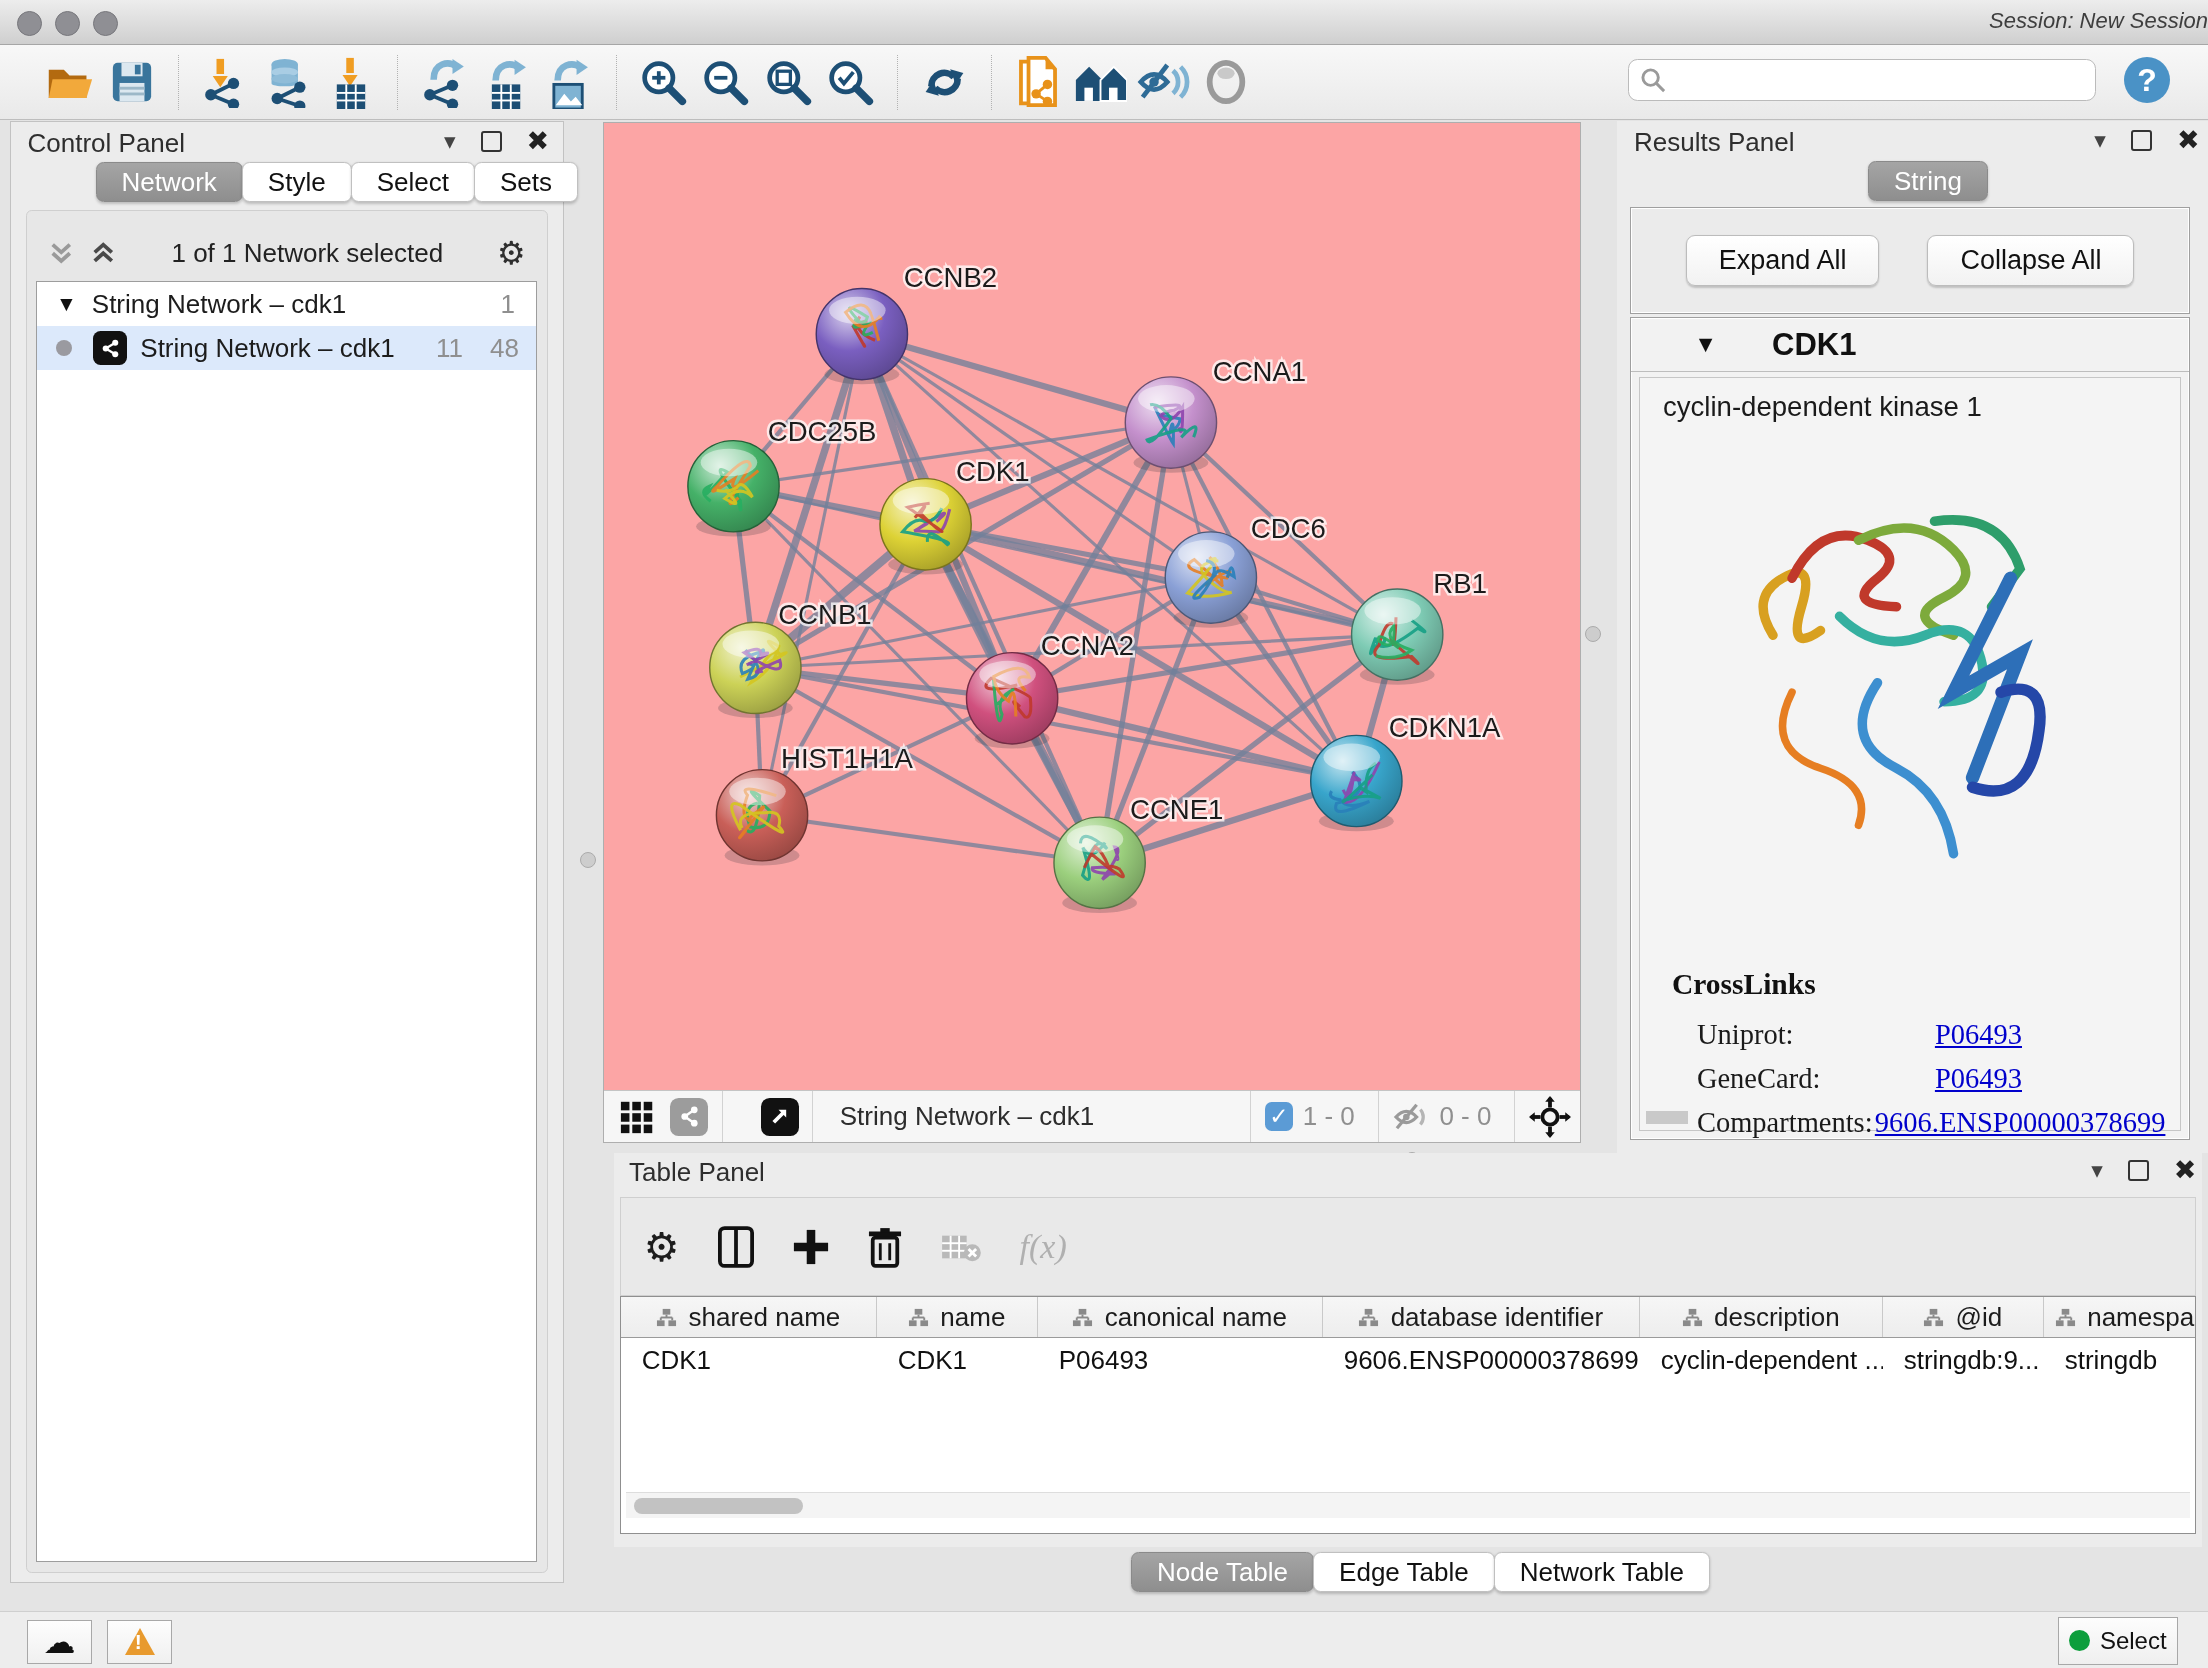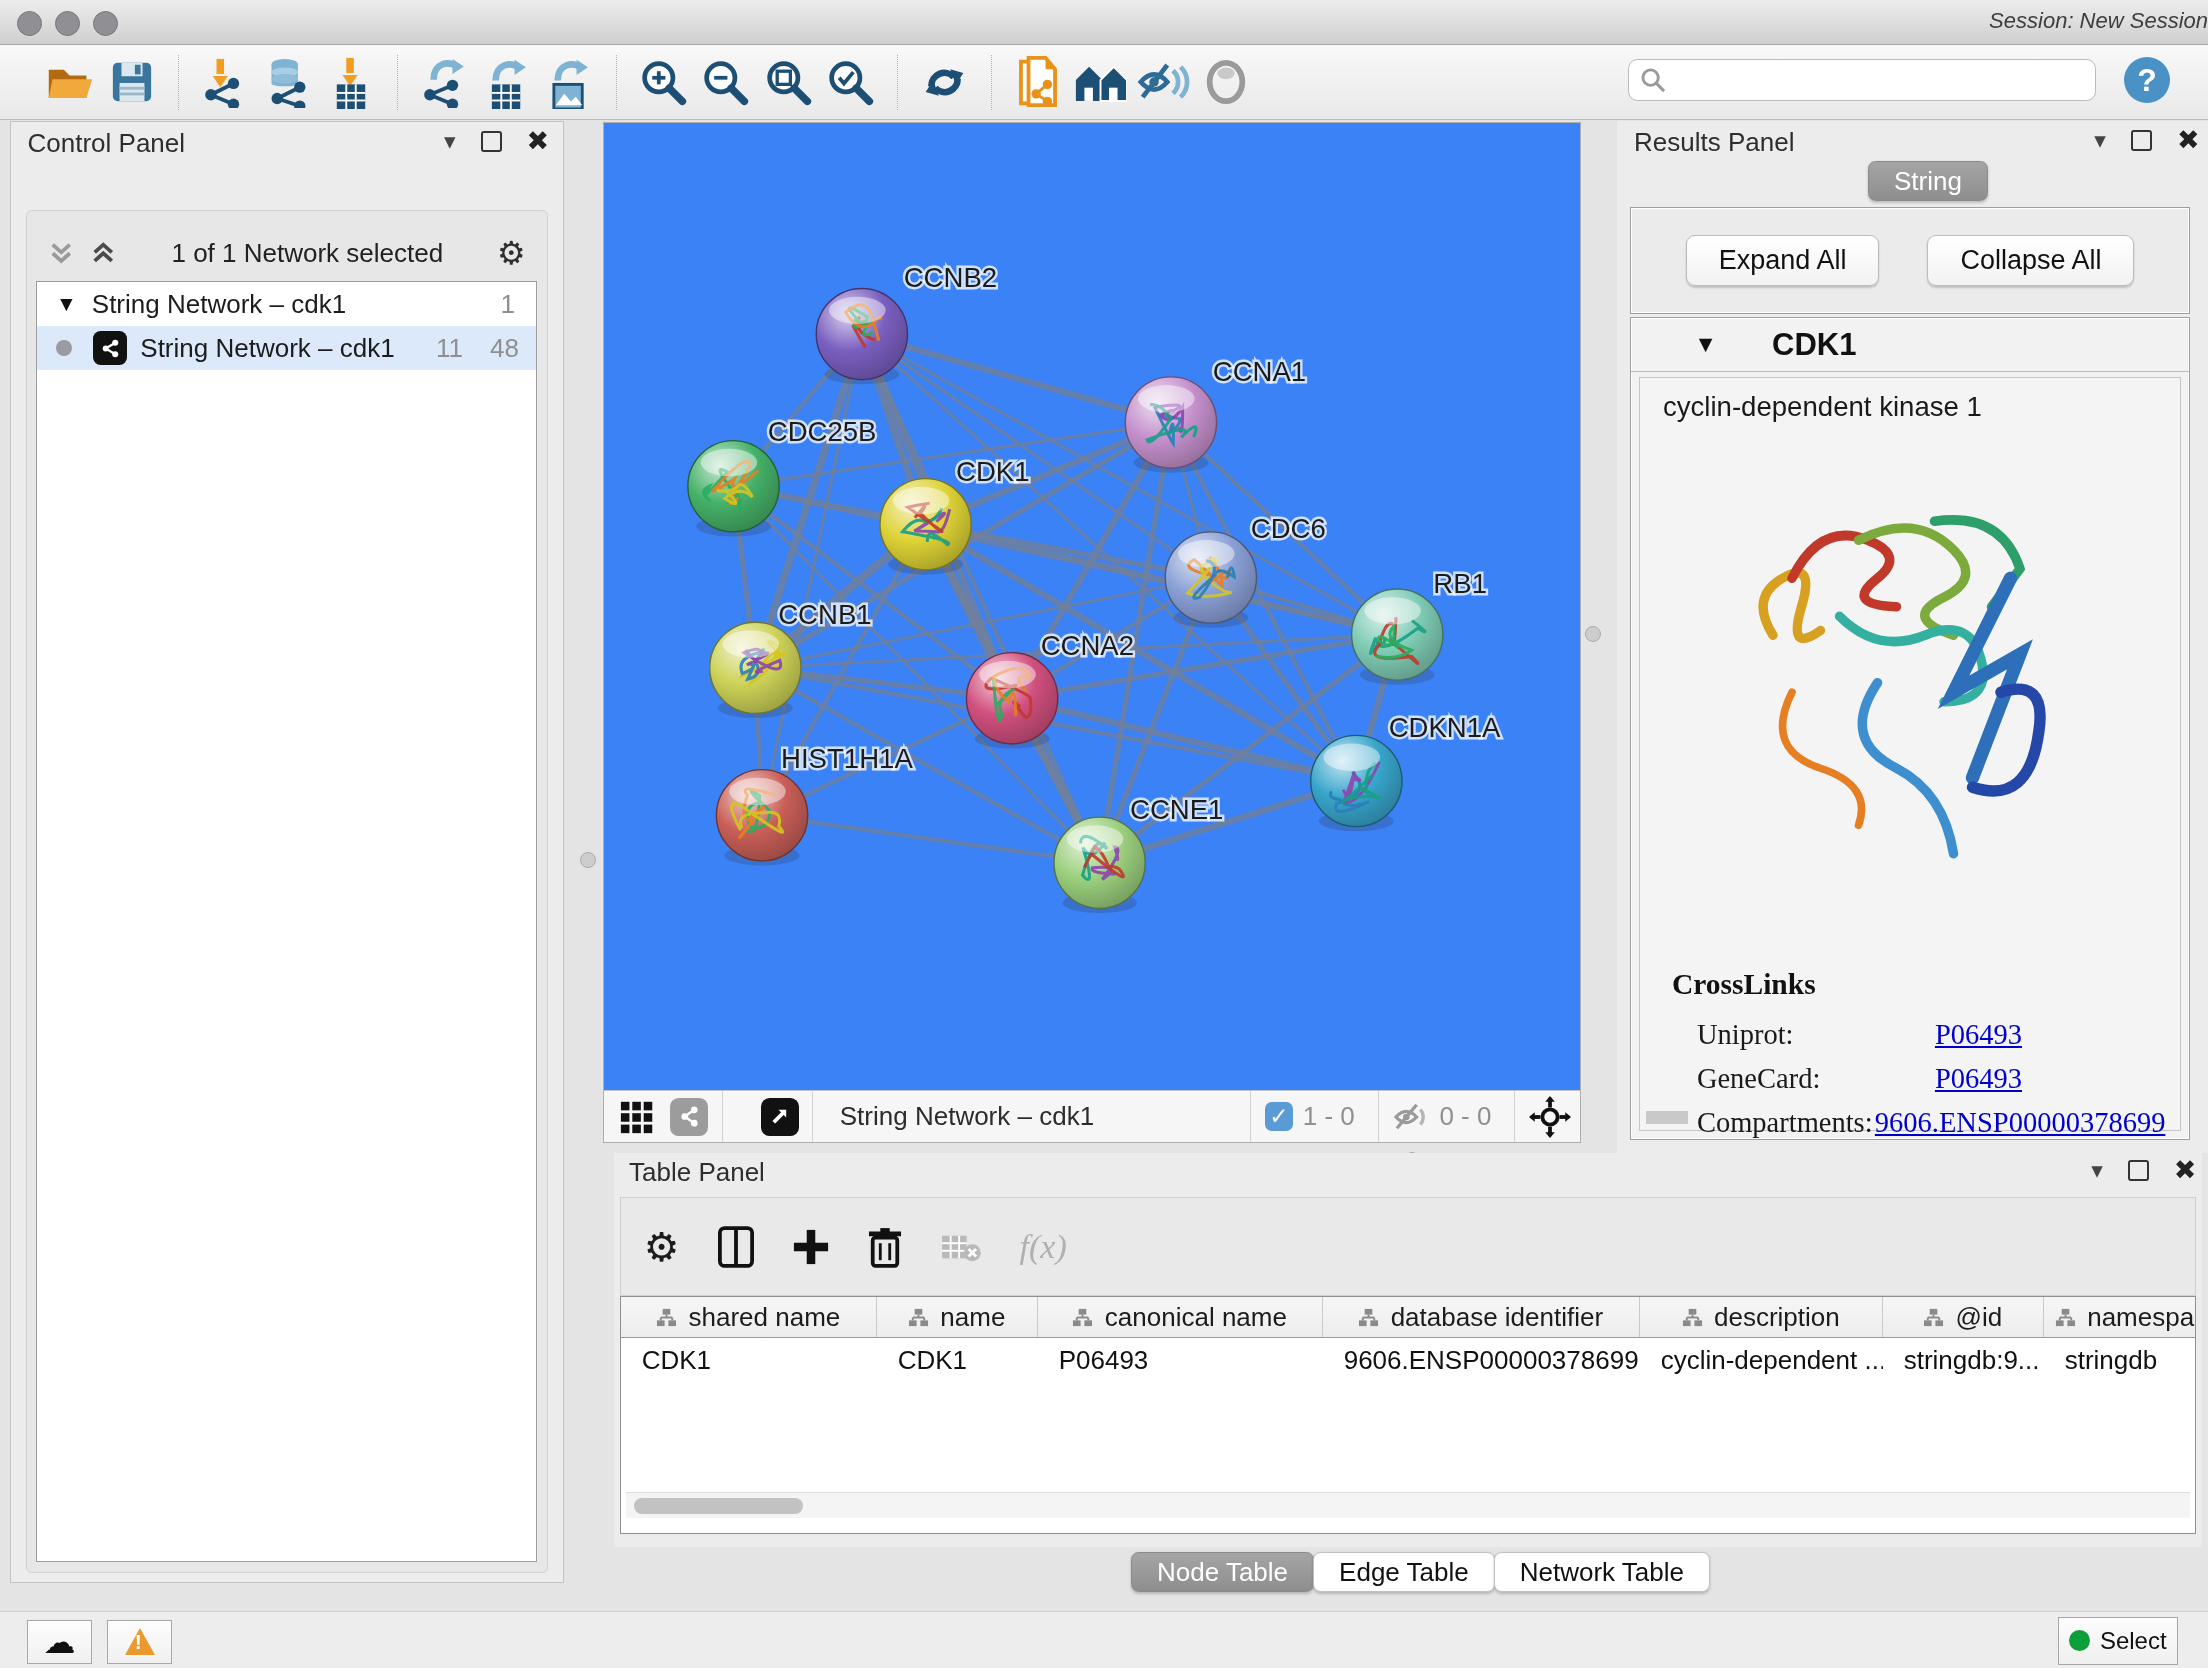--- a/index.html
+++ b/index.html
@@ -48,21 +48,21 @@
   .tree-row{display:flex;align-items:center;height:44px;font-size:26px;color:#1c1c1c;}
   .tree-row.sel{background:#dce9fb;}
   .tree-caret{margin:0 15px 0 19px;font-size:21px;color:#111;}
   .tree-count{color:#8f8f8f;margin-left:auto;margin-right:21px;}
   .tree-dot{width:16px;height:16px;border-radius:50%;background:#9a9aa0;margin:0 21px 0 19px;}
   .share-badge{width:34px;height:34px;border-radius:7.6px;background:#111;display:flex;
     align-items:center;justify-content:center;margin-right:13.3px;}
   .nums{margin-left:auto;display:flex;gap:27px;margin-right:17px;color:#8f8f8f;}
 
   
-  .canvas{position:absolute;left:603px;top:122px;width:978px;height:1021px;background:#3b82f6;
+  .canvas{position:absolute;left:603px;top:122px;width:978px;height:1021px;background:#fca5a5;
     border:1px solid #aeaeae;box-sizing:border-box;}
   .net-area{position:absolute;left:0;top:0;width:976px;height:968px;}
   .net-footer{position:absolute;left:0;bottom:0;width:976px;height:51px;background:#f6f6f6;
     border-top:1px solid #c4c4c4;display:flex;align-items:center;}
   .nf-div{width:0;height:51px;border-left:1px solid #d2d2d2;margin:0 13.3px;}
   .nf-title{font-size:26px;color:#2c2c2c;margin-left:13.3px;}
   .blk-badge{width:38px;height:38px;border-radius:8.6px;background:#111;display:flex;align-items:center;justify-content:center;}
   .gray-badge{width:38px;height:38px;border-radius:8.6px;background:#9c9c9c;display:flex;align-items:center;justify-content:center;}
   .checkbox{width:28.5px;height:28.5px;border-radius:6.7px;background:#5b9bd5;color:#fff;font-size:23px;
     text-align:center;line-height:28.5px;}
@@ -307,20 +307,26 @@
     </div>
     <div class="help-btn">?</div>
   </div>
 
   <div class="control-panel">
     <div class="panel-title" style="position:absolute;left:17px;top:5.7px">Control Panel</div>
     <div class="panel-ctl" style="right:13.3px">
       <span class="ctl-collapse">▾</span>
       <span class="ctl-float"></span>
       <span class="ctl-close">✖</span>
+    </div>
+    <div class="cp-tabs">
+      <div class="tab sel">Network</div>
+      <div class="tab">Style</div>
+      <div class="tab">Select</div>
+      <div class="tab">Sets</div>
     </div>
     <div class="cp-inner">
       <div class="cp-head">
         <svg width="28.5" height="28.5" style="margin-left:11.4px" viewBox="0 0 30 30">
           <path d="M6 6 l9 8 9 -8" fill="none" stroke="#9a9a9a" stroke-width="4"></path>
           <path d="M6 15 l9 8 9 -8" fill="none" stroke="#9a9a9a" stroke-width="4"></path>
         </svg>
         <svg width="28.5" height="28.5" style="margin-left:13.3px" viewBox="0 0 30 30">
           <path d="M6 14 l9 -8 9 8" fill="none" stroke="#4a4a4a" stroke-width="4"></path>
           <path d="M6 23 l9 -8 9 8" fill="none" stroke="#4a4a4a" stroke-width="4"></path>

